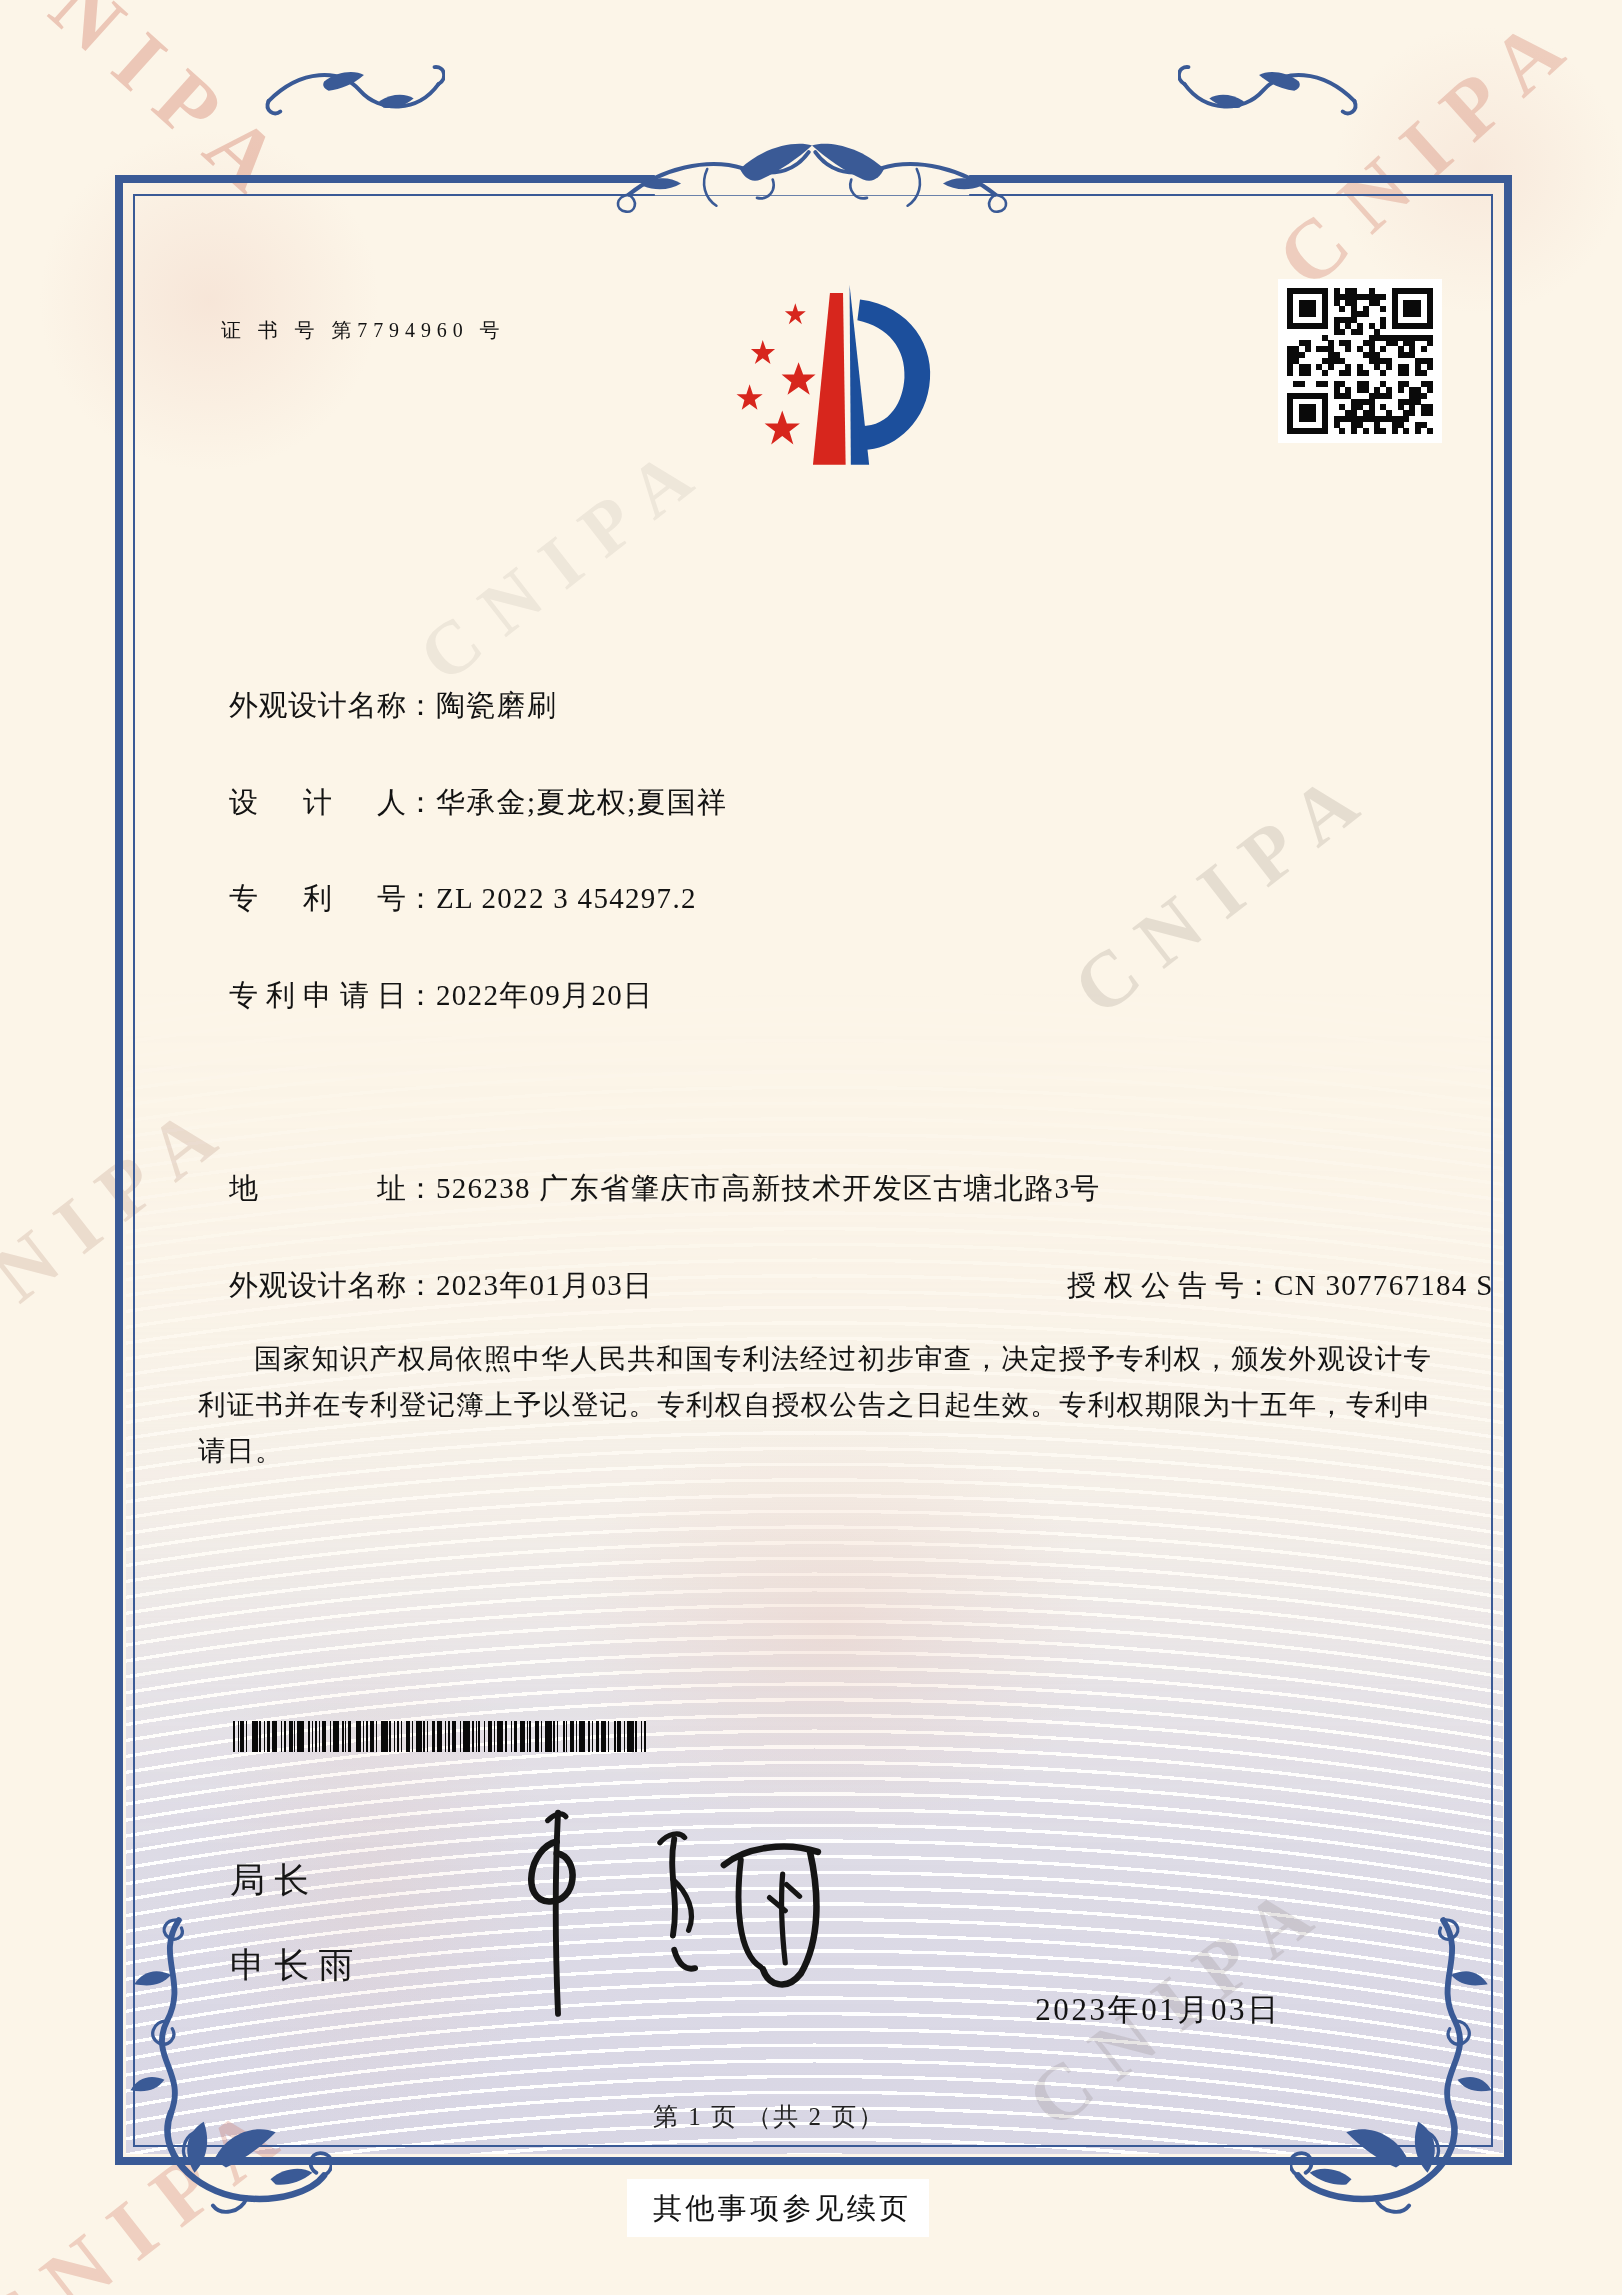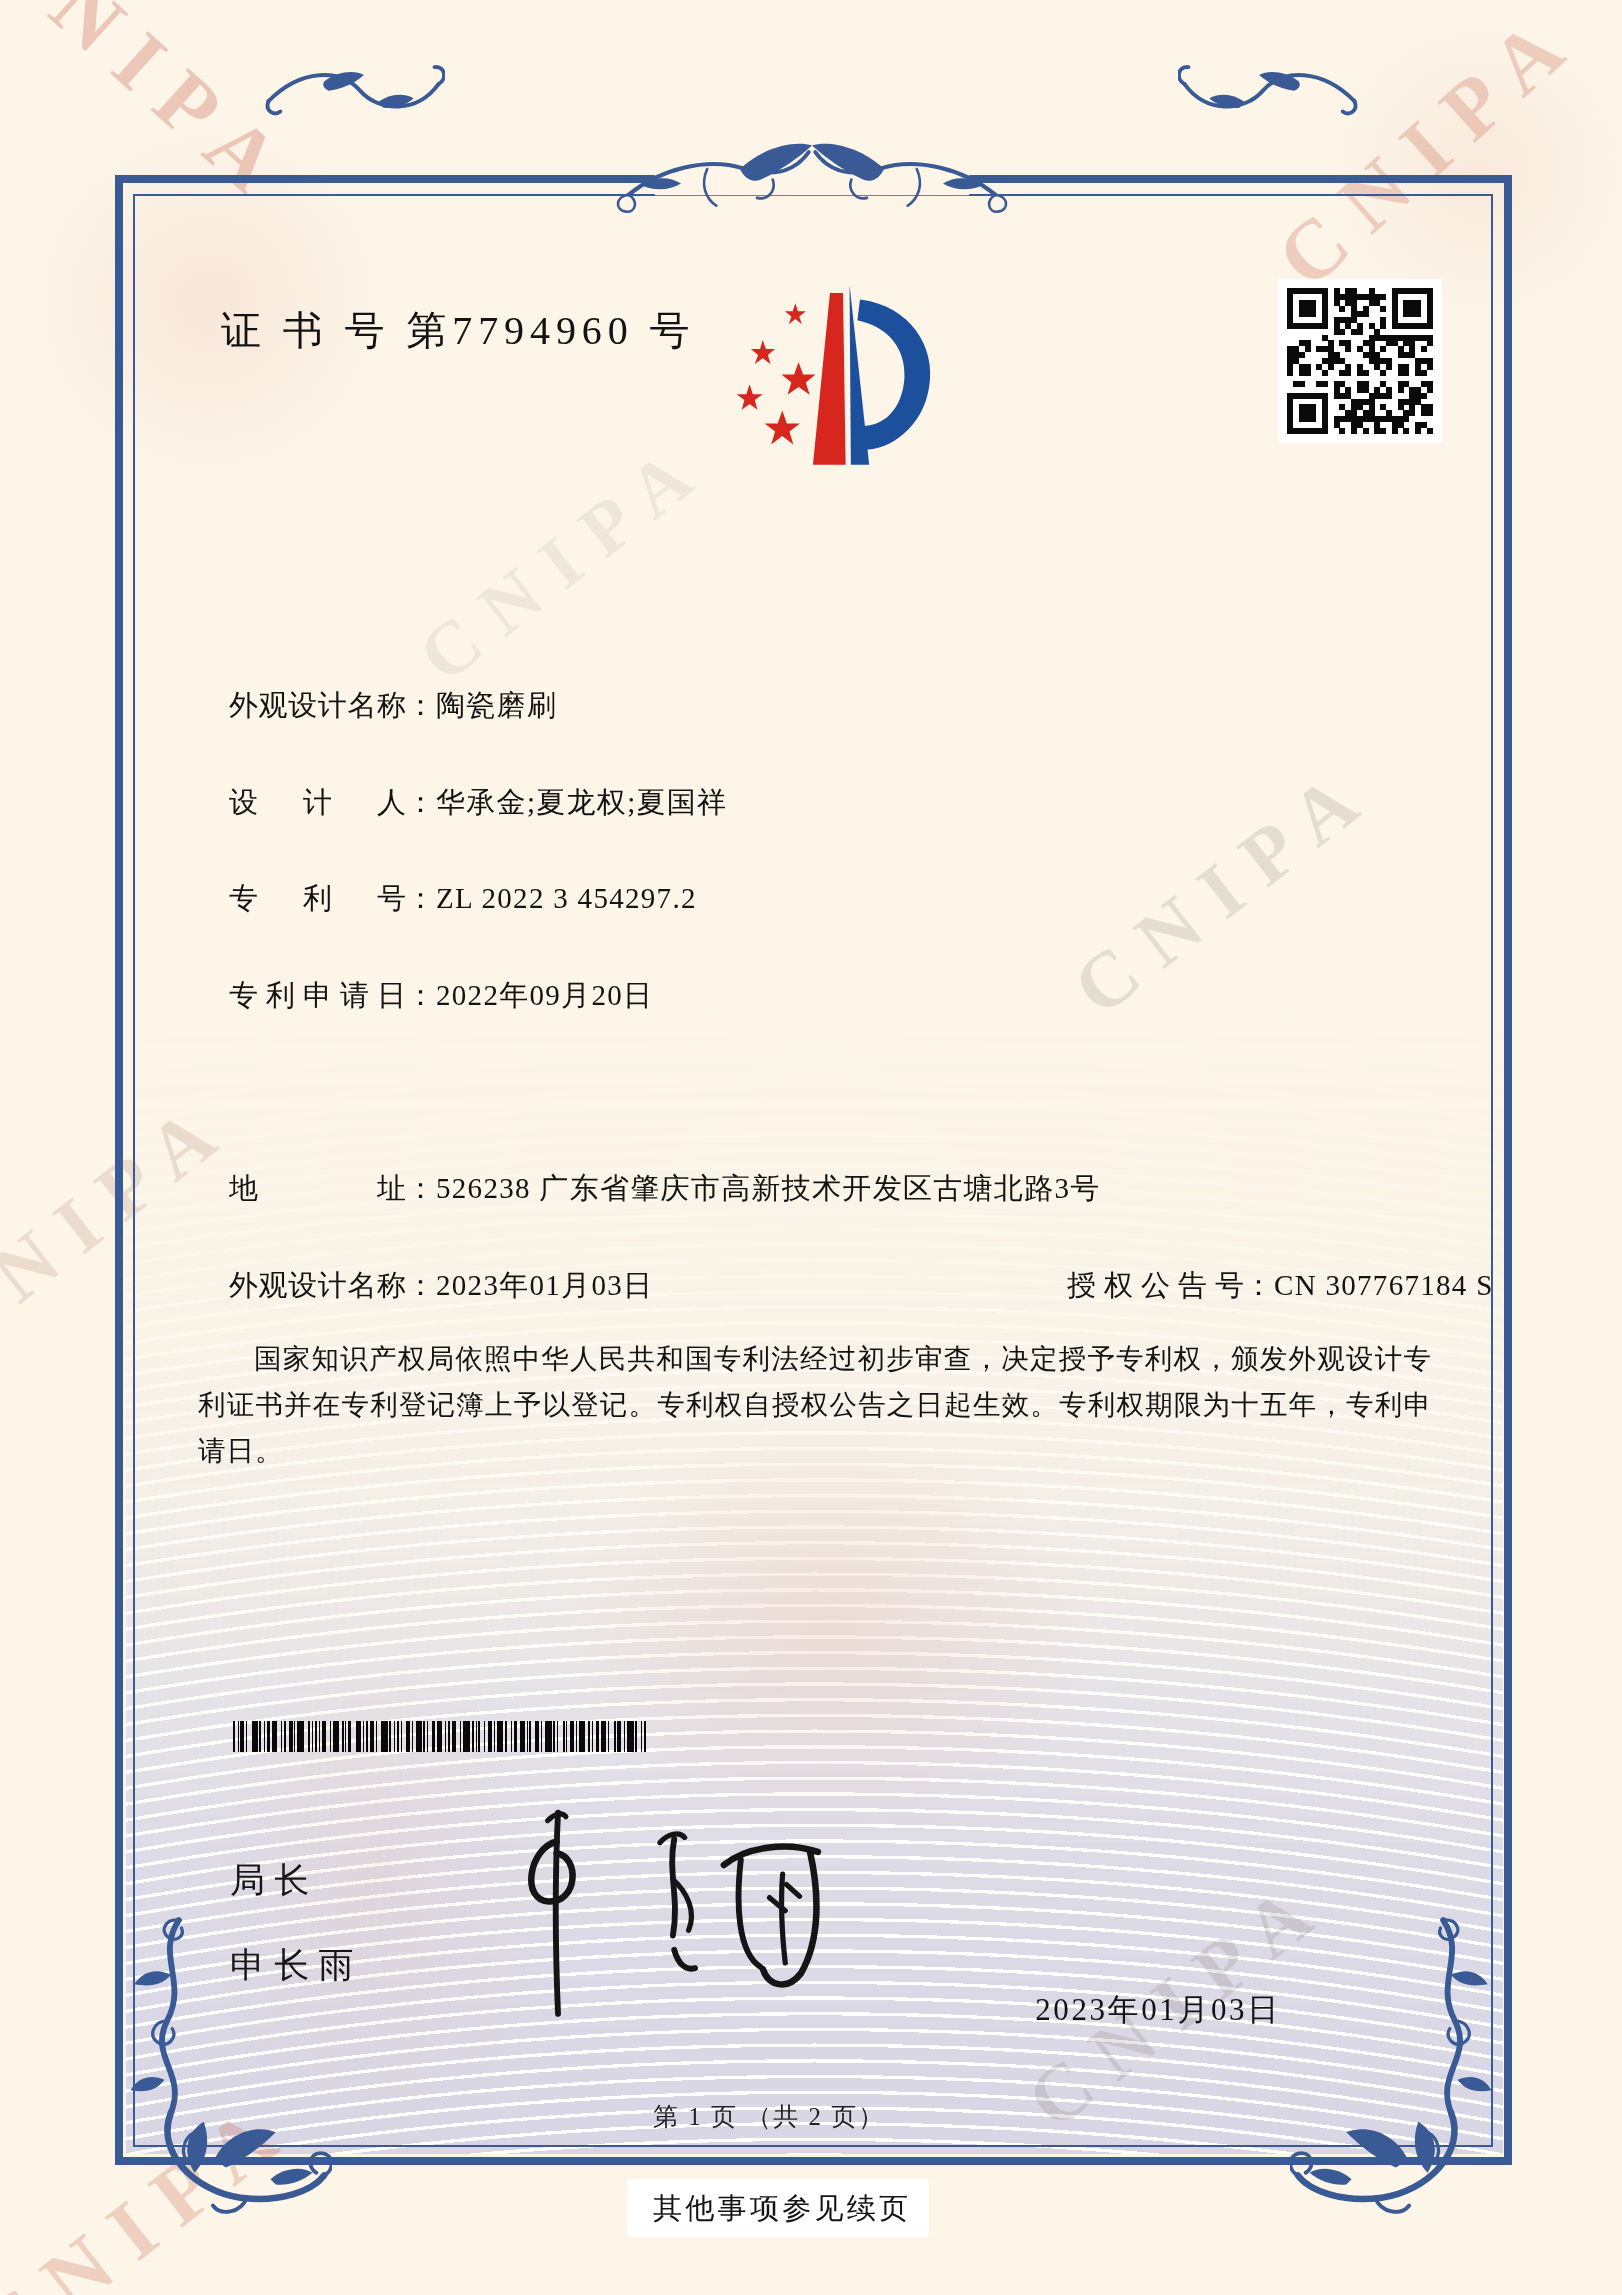--- a/index.html
+++ b/index.html
@@ -31,22 +31,22 @@
     width:1381px; height:1974px; border:8.5px solid #3a5a96;
   }
   .frame-inner{
     position:absolute; z-index:4; left:133px; top:194px;
     width:1356px; height:1949px; border:2.6px solid #3a5a96;
   }
   .orn{position:absolute; z-index:5; pointer-events:none;}
   
   .content{position:absolute; z-index:6; left:0; top:0; width:1623px; height:2295px;}
   .certno{
-    position:absolute; left:221px; top:303px;
-    font-size:40px; letter-spacing:5.9px; white-space:nowrap;
+    position:absolute; left:221px; top:317px;
+    font-size:20px; letter-spacing:5.9px; white-space:nowrap;
   }
   .title{
     position:absolute; left:0; top:492px; width:1623px; text-align:center;
     font-size:67px; font-weight:700; letter-spacing:5.2px; color:#0b0b0b;
   }
   .field-row{position:absolute; left:229px; font-size:29px; white-space:nowrap;}
   .flabel{
     display:inline-block; width:177px; white-space:normal;
     text-align:justify; text-align-last:justify; vertical-align:top;
   }

